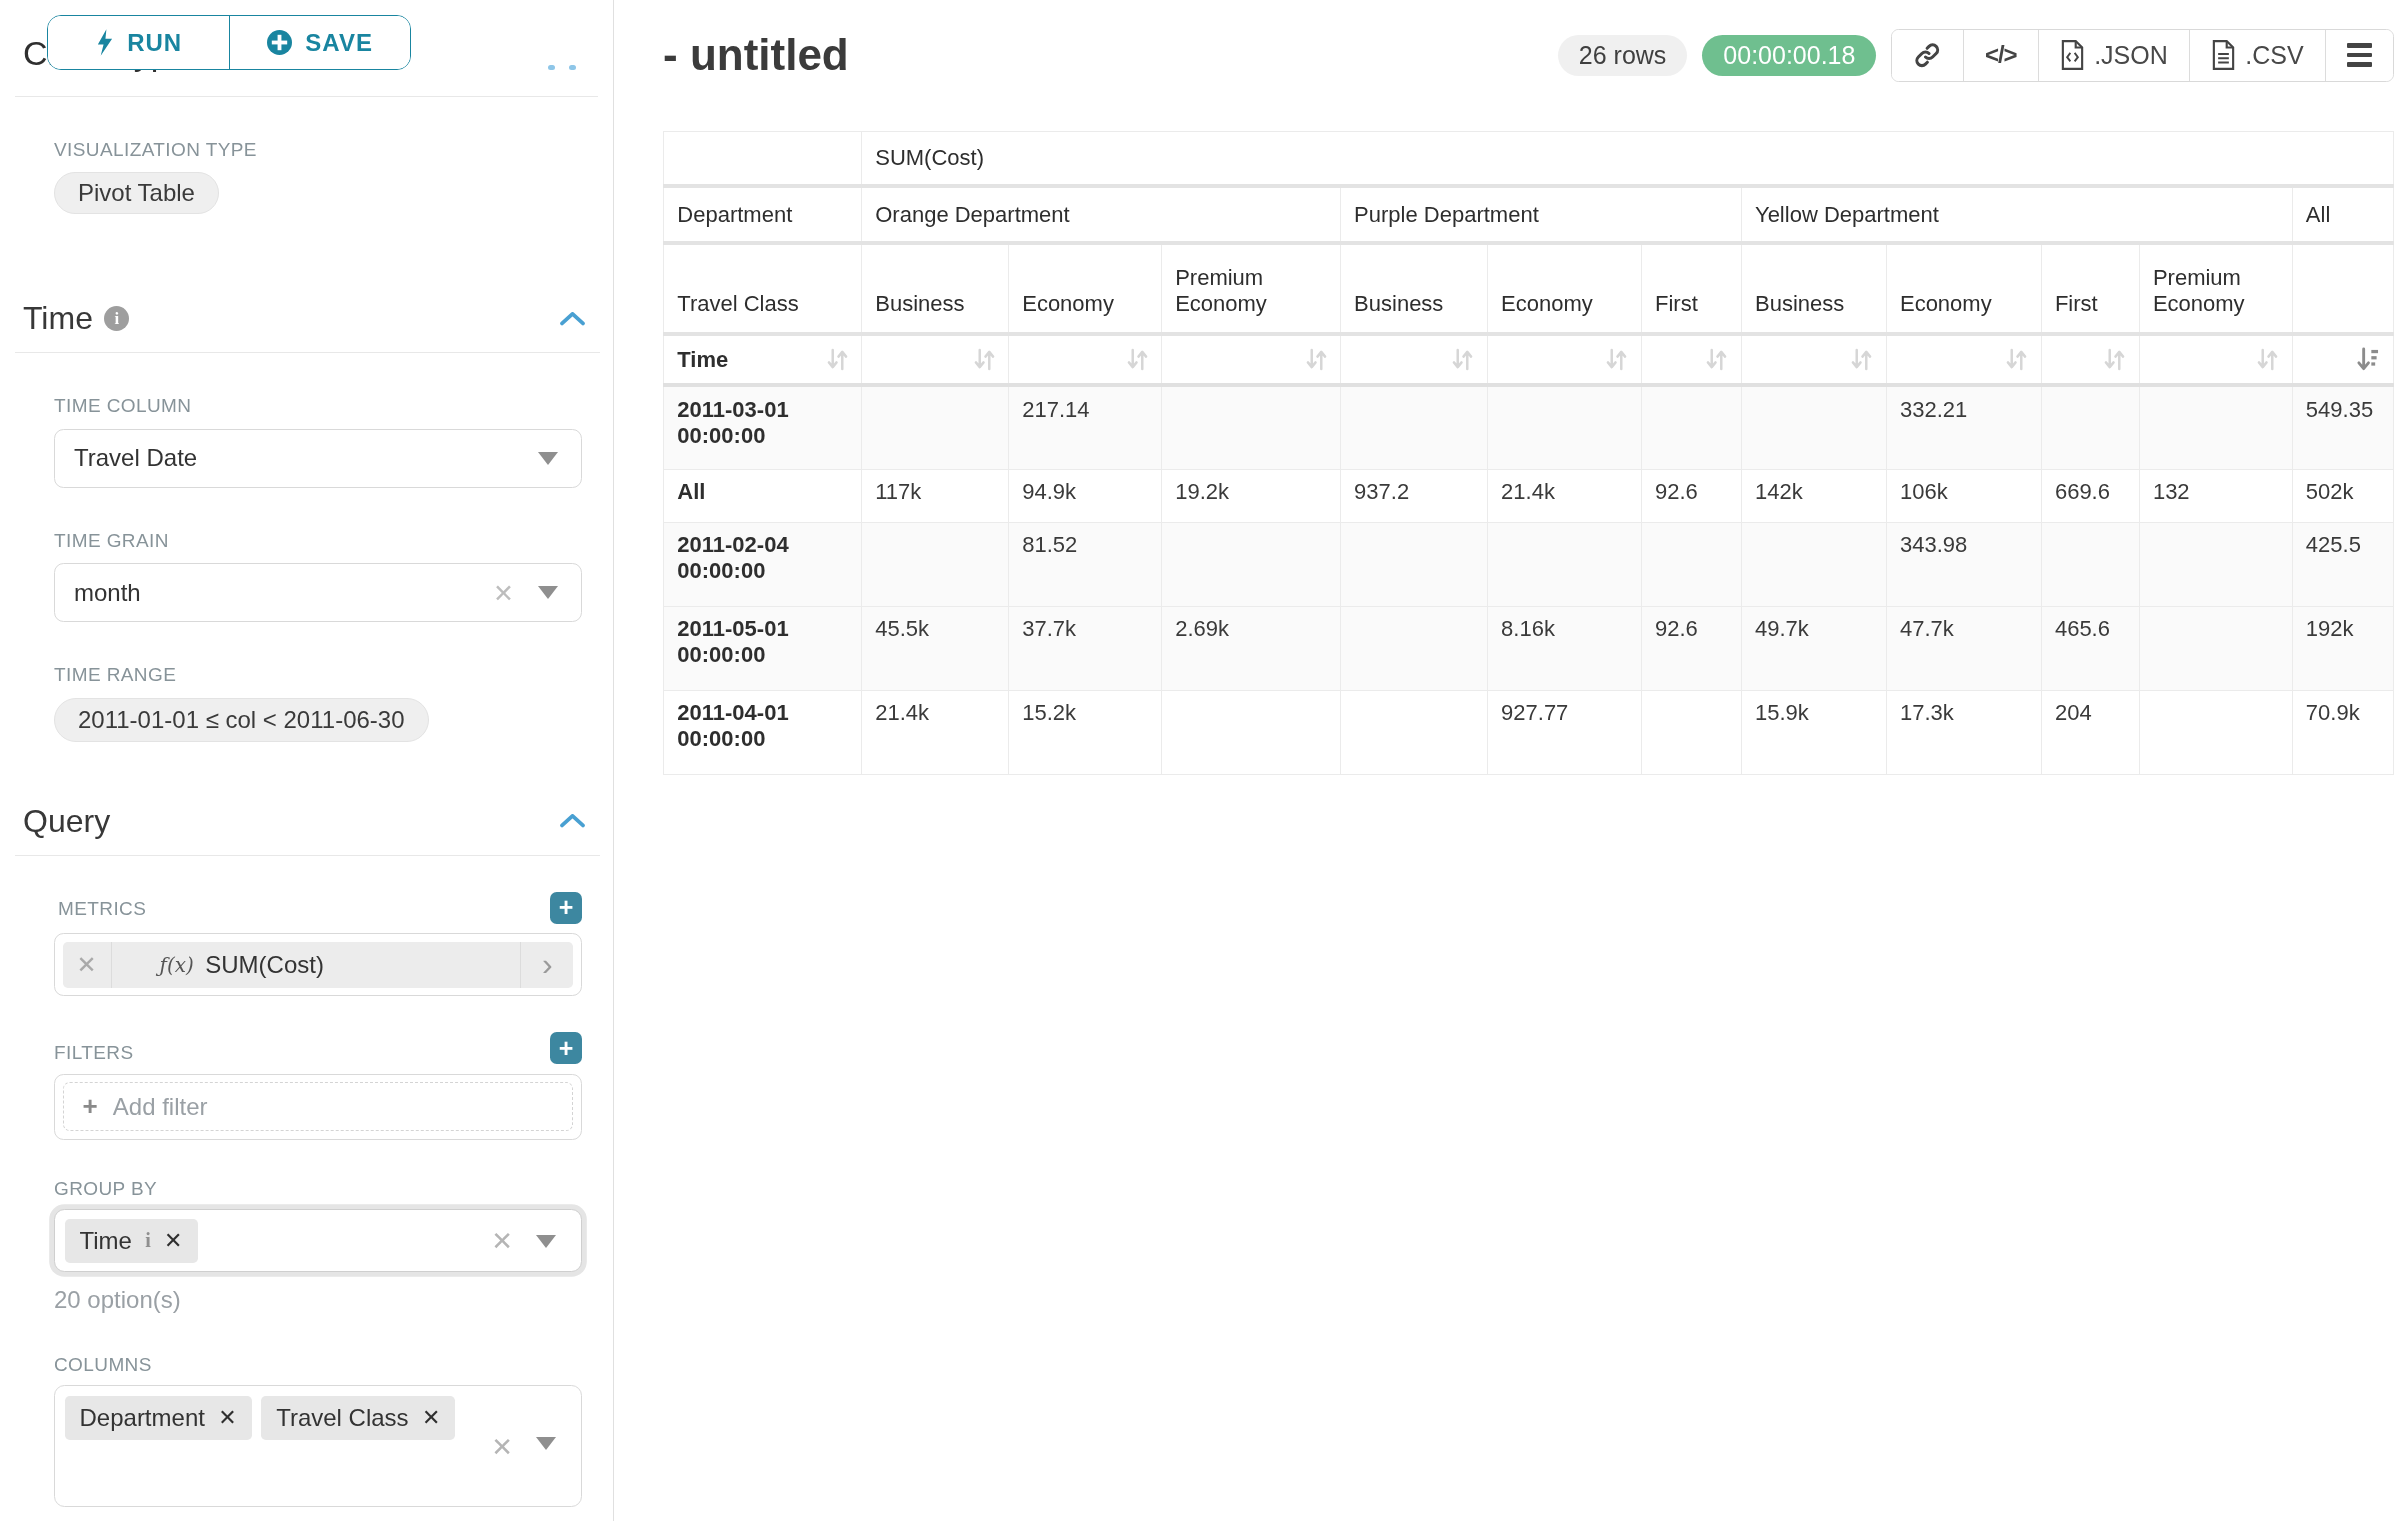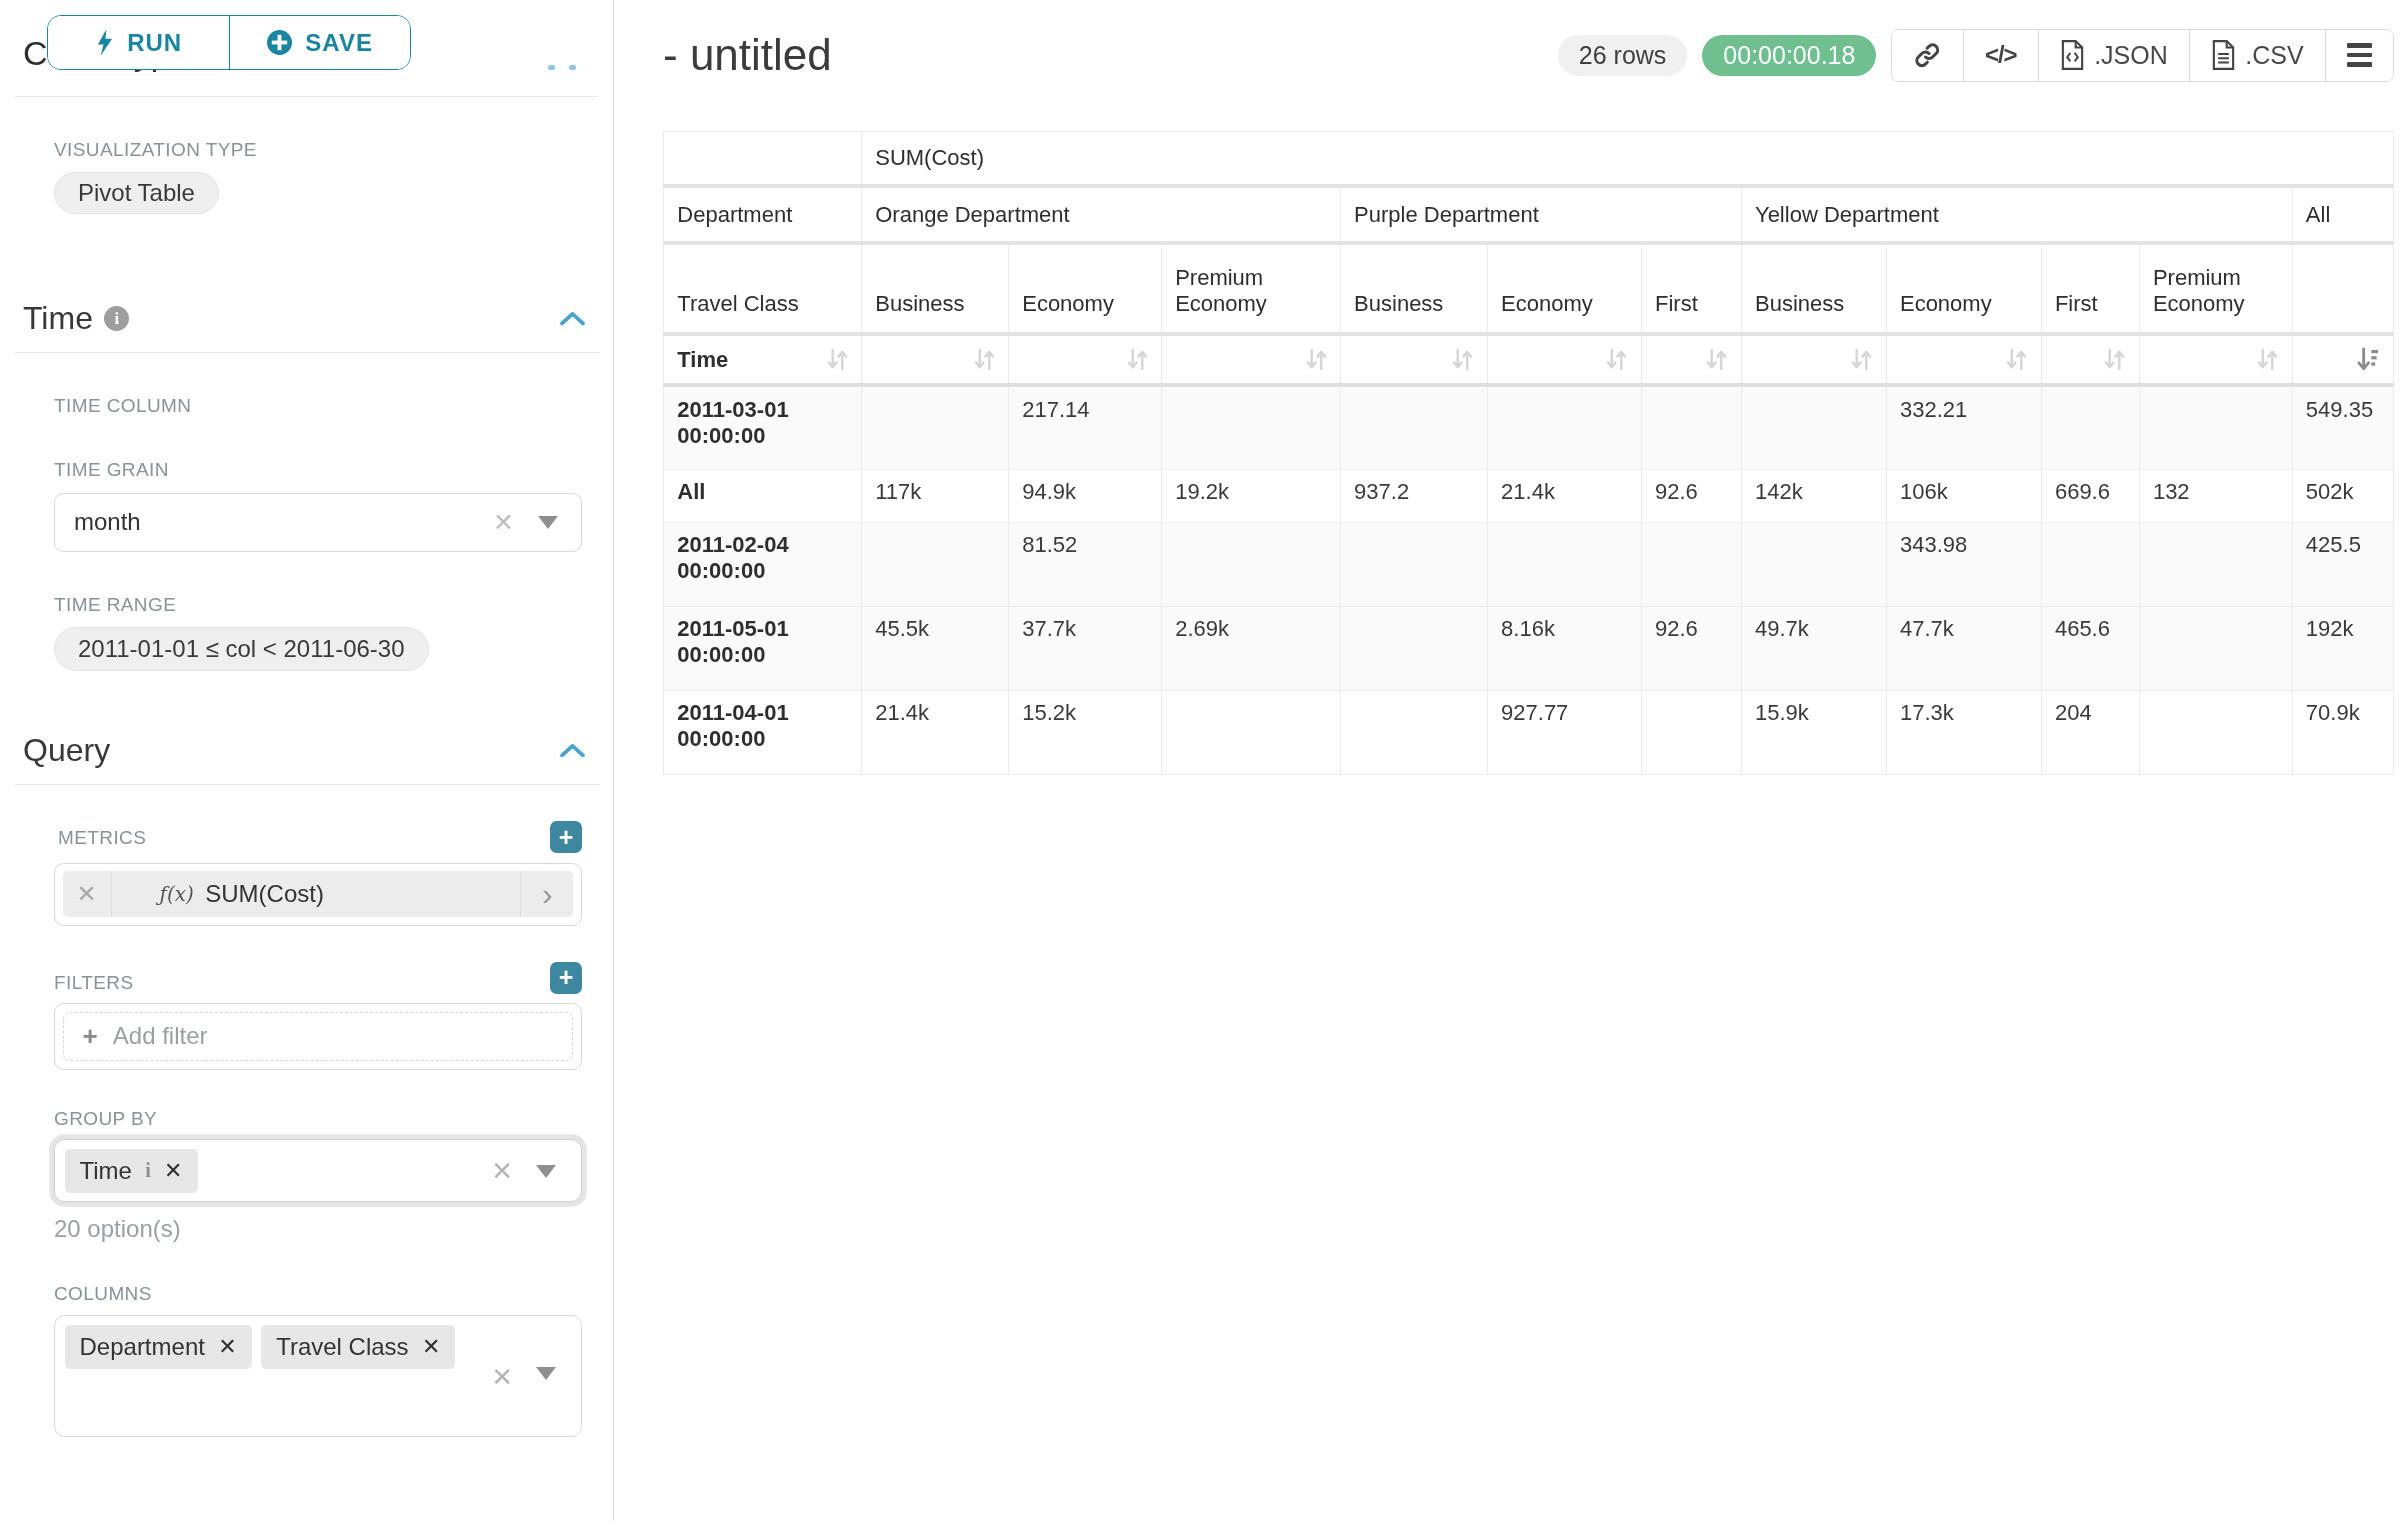--- a/index.html
+++ b/index.html
@@ -69,21 +69,21 @@
     border-left:10.5px solid transparent; border-right:10.5px solid transparent; border-top:13.3px solid #8f8f8f; }
   .cols-select .sel-adorn-x { top:46px; }
   .cols-select .sel-adorn-caret { top:51px; }
   .gb-select:not(.cols-select) .sel-adorn-x { top:50%; transform:translateY(-50%); }
   .gb-select:not(.cols-select) .sel-adorn-caret { top:50%; margin-top:-5.7px; }
   .opt-hint { margin:13.3px 0 0 54px; font-size:24px; color:#9aa0a5; }
 
   
   .main { flex:1; padding:28.5px 12.4px 0 49px; }
   .main-head { display:flex; align-items:center; justify-content:space-between; }
-  .chart-title { font-size:44px; font-weight:400; color:#3b3b3b; }
+  .chart-title { font-size:44px; font-weight:700; color:#3b3b3b; }
   .head-right { display:flex; align-items:center; gap:15px; }
   .badge { height:41px; display:flex; align-items:center; padding:0 21px; border-radius:21px;
     background:#f0f0f0; color:#3f3f3f; font-size:25px; }
   .badge.green { background:#6fbf8f; color:#fff; }
   .btn-group { display:flex; align-items:stretch; height:53px; border:1.9px solid #d9d9d9; border-radius:7.6px; overflow:hidden; background:#fff; }
   .bg-btn { display:flex; align-items:center; justify-content:center; gap:9.5px; padding:0 21px; font-size:25px; color:#484848; cursor:pointer; background:#fff; border:none; }
   .bg-btn + .bg-btn { border-left:1.9px solid #dcdcdc; }
   .code-glyph { font-weight:600; font-size:24px; color:#444; letter-spacing:-1px; }
   .menu-icon { display:flex; flex-direction:column; gap:4.8px; }
   .menu-icon span { display:block; width:25px; height:4.8px; background:#444; border-radius:1px; }
@@ -148,20 +148,24 @@
         <span>Time</span>
         <span class="info-dot">i</span>
       </span>
       <svg class="chev-up" viewBox="0 0 26 14">
           <polyline points="2,12 13,2 24,12" fill="none" stroke="#49a0d2" stroke-width="4" stroke-linecap="round" stroke-linejoin="round"></polyline>
         </svg>
     </div>
     <div class="sb-divider"></div>
 
     <div class="sb-label field-label">TIME COLUMN</div>
+    <div class="select">
+      <span>Travel Date</span>
+      <span class="caret"></span>
+    </div>
 
     <div class="sb-label field-label">TIME GRAIN</div>
     <div class="select">
       <span>month</span>
       <span class="clear-x">✕</span>
       <span class="caret"></span>
     </div>
 
     <div class="sb-label field-label">TIME RANGE</div>
     <span class="pill range-pill">2011-01-01 ≤ col &lt; 2011-06-30</span>

